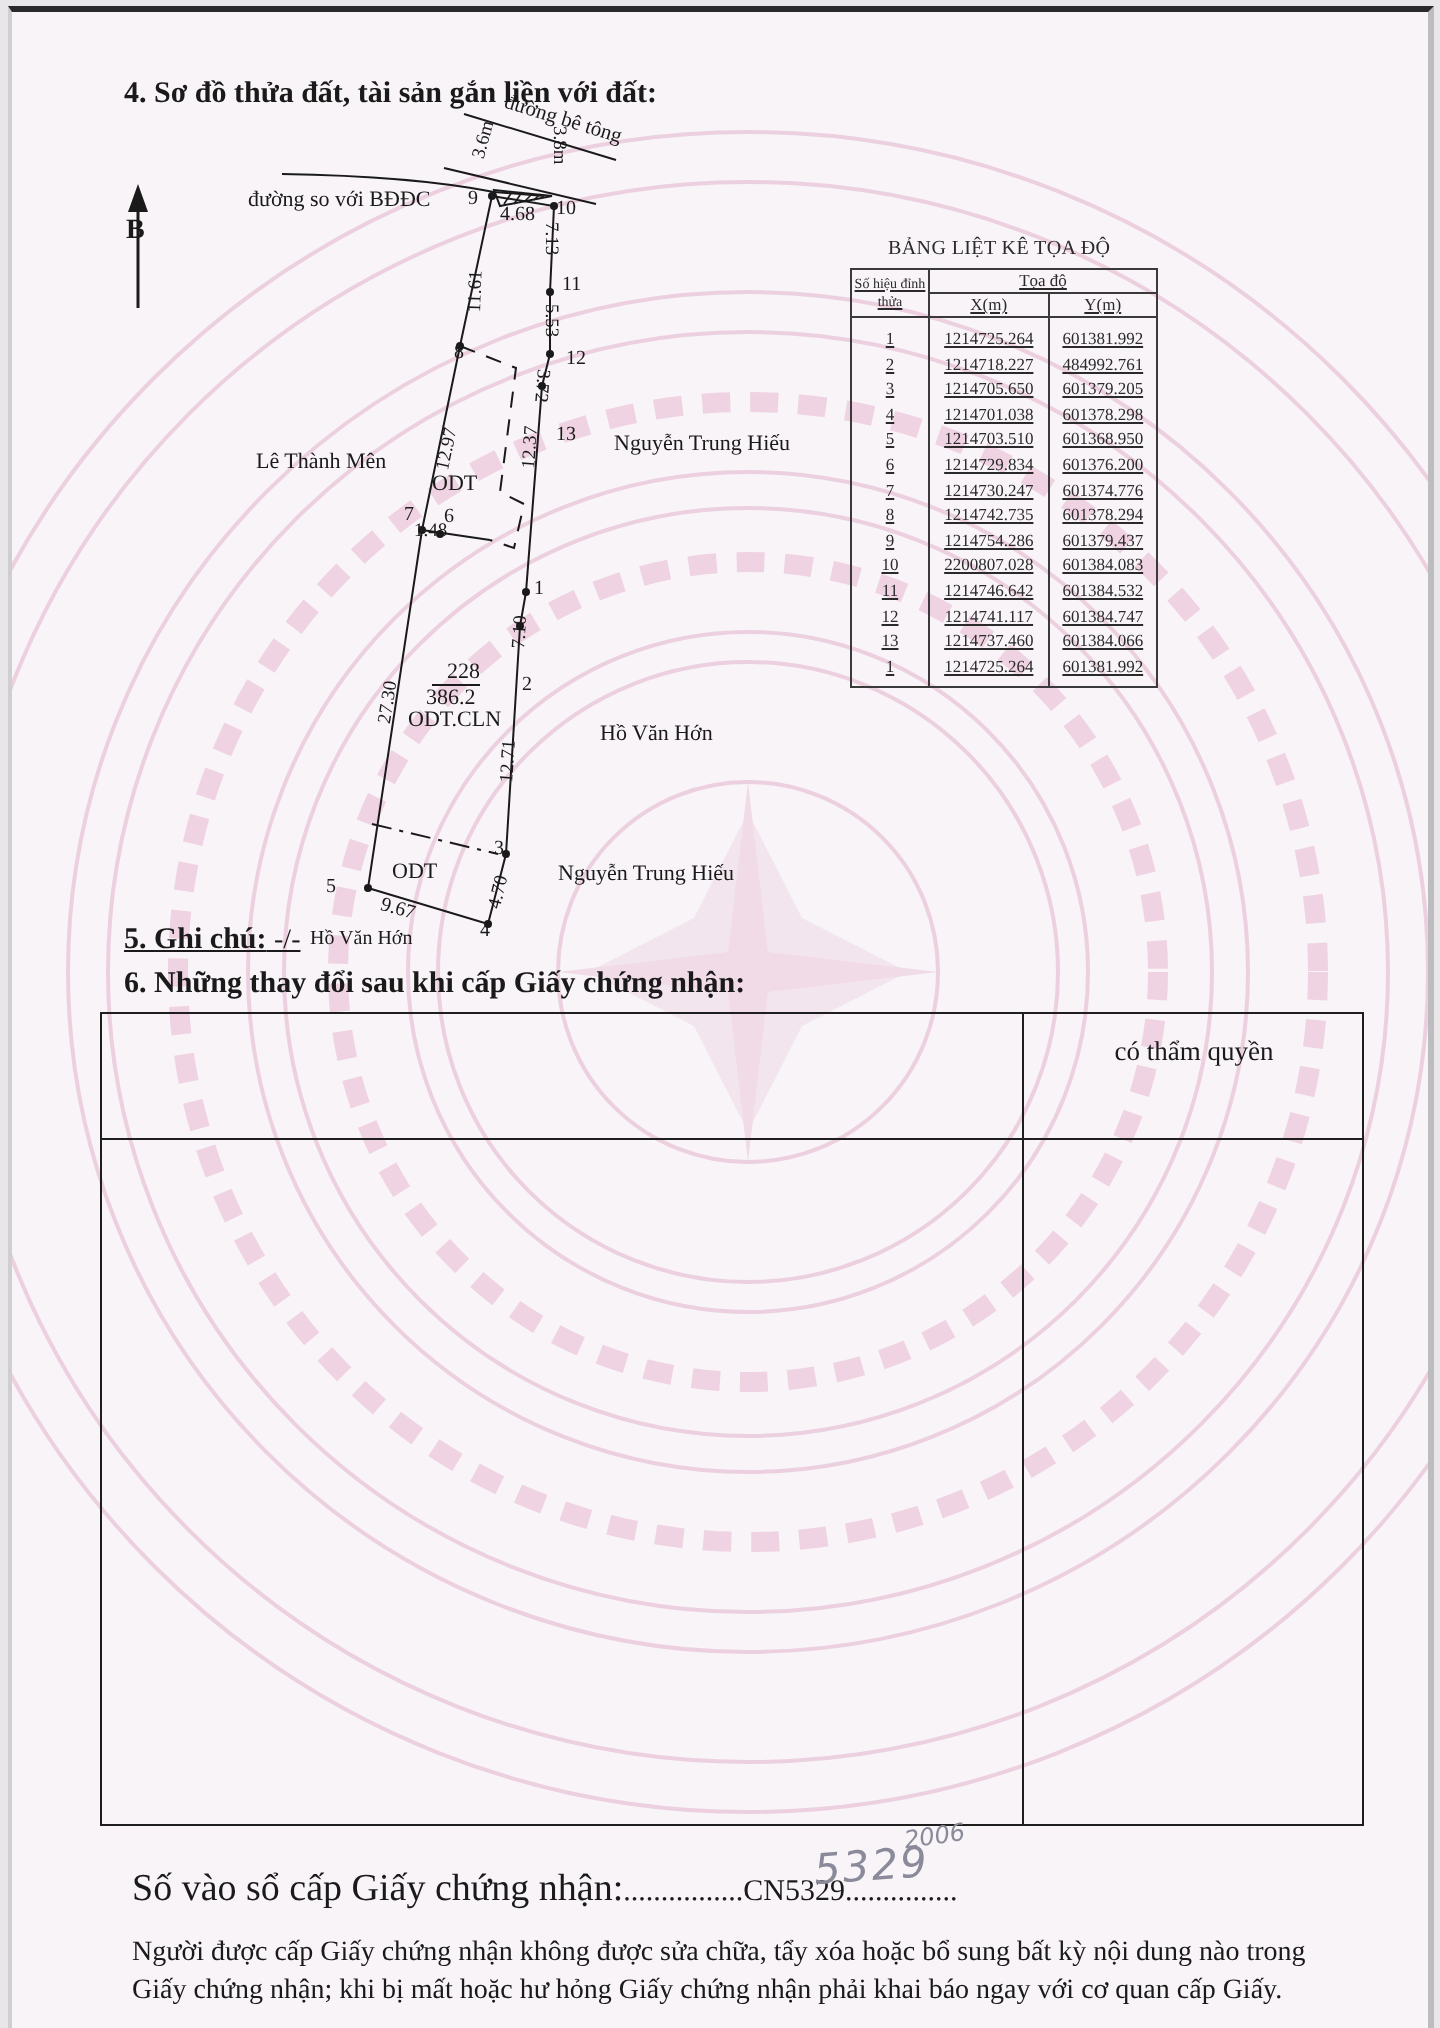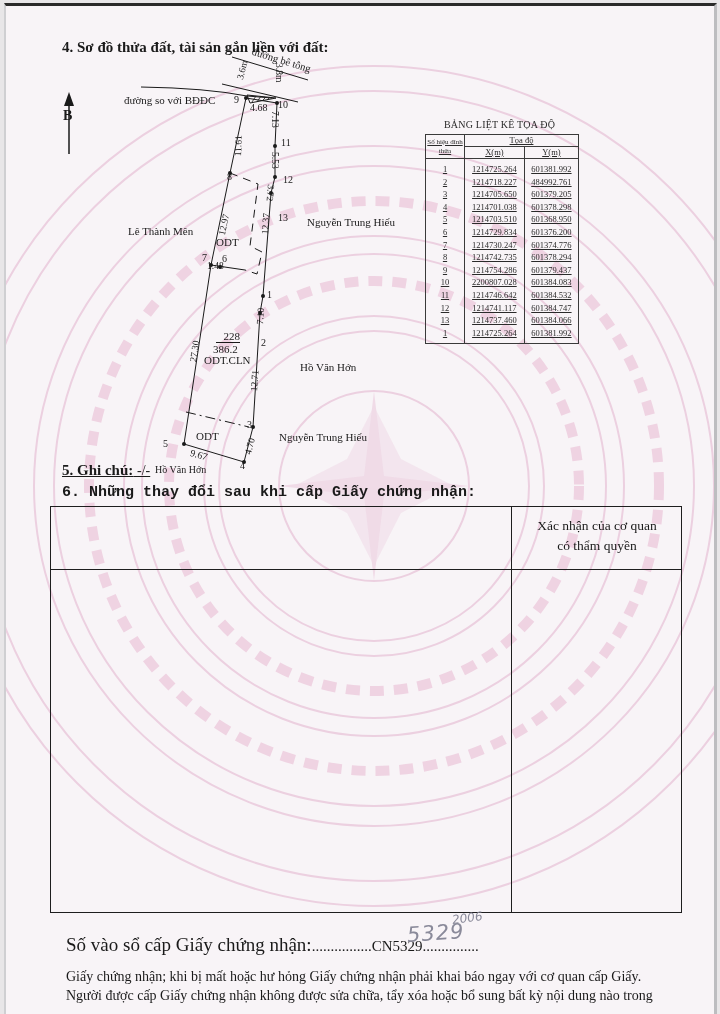--- a/index.html
+++ b/index.html
@@ -264,36 +264,35 @@
           <td>601381.992</td>
         </tr>
       </tbody>
   </table>
 
   <div class="abs h-section" style="left:56px; top:456px;text-decoration:underline;">
     <span>5. Ghi chú:</span>
     <span class="val">-/-</span>
   </div>
 
-  <div class="abs h-section" style="left:56px; top:478px;font-family:Liberation Mono, monospace;">6. Những thay đổi sau khi cấp Giấy chứng nhận:</div>
+  <div class="abs h-section" style="left:56px; top:478px;">6. Những thay đổi sau khi cấp Giấy chứng nhận:</div>
 
   <div class="changes-table">
     <div class="col-divider"></div>
     <div class="row-divider"></div>
     <div class="hdr2">
-      <div>Xác nhận của cơ quan</div>
       <div>có thẩm quyền</div>
     </div>
     <div class="cell-left"></div>
     <div class="cell-right"></div>
   </div>
 
   <div class="reg-line">
     <span>Số vào sổ cấp Giấy chứng nhận:</span><span style="font-size:15px;">................</span><span class="num">CN5329</span><span style="font-size:15px;">...............</span>
   </div>
   <div class="handwriting">5329</div>
   <div class="handwriting-sup">2006</div>
 
   <div class="notice">
+    <div>Người được cấp Giấy chứng nhận không được sửa chữa, tẩy xóa hoặc bổ sung bất kỳ nội dung nào trong</div>
     <div>Giấy chứng nhận; khi bị mất hoặc hư hỏng Giấy chứng nhận phải khai báo ngay với cơ quan cấp Giấy.</div>
-    <div>Người được cấp Giấy chứng nhận không được sửa chữa, tẩy xóa hoặc bổ sung bất kỳ nội dung nào trong</div>
   </div>
 </div>
 
 </body></html>

